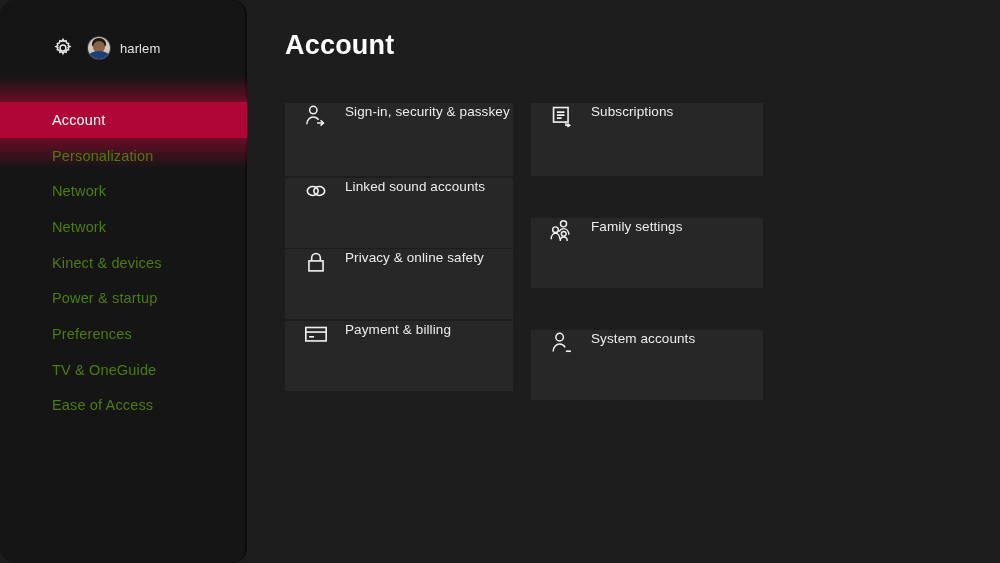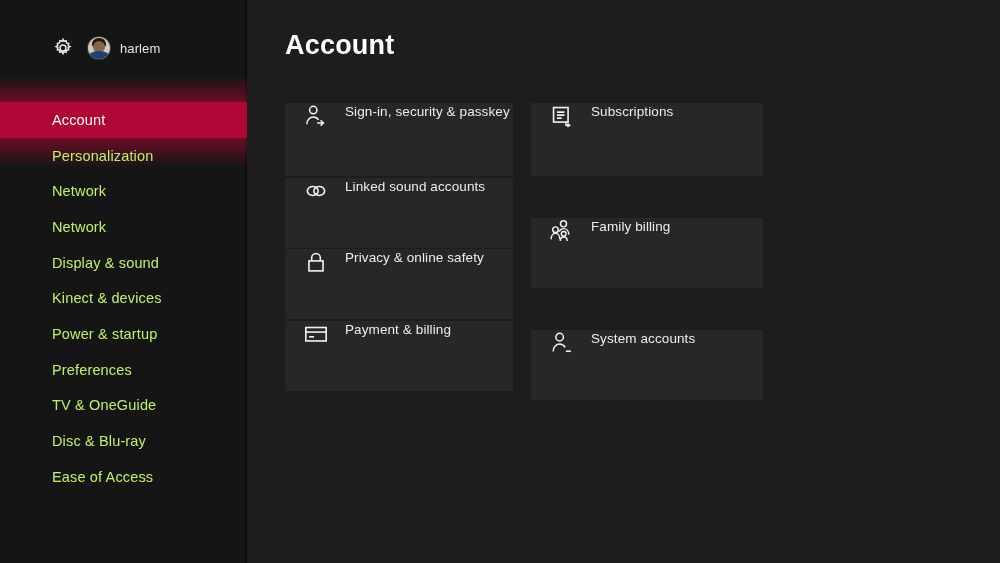--- a/index.html
+++ b/index.html
@@ -22,20 +22,21 @@
 
   
   .sidebar {
     position: relative;
     width: 247px;
     height: 100%;
     background: #151515;
     flex: 0 0 247px;
     box-sizing: border-box;
     border-right: 2px solid #0b0b0b;
+    border-radius: 15px;
   }
   .profile-row {
     display: flex;
     align-items: center;
     height: 96px;
     padding-left: 52px;
     box-sizing: border-box;
   }
   .gear-icon {
     width: 22px;
@@ -88,21 +89,21 @@
     position: relative;
     margin-top: 6px;
   }
   .nav-item {
     position: relative;
     height: 35.7px;
     display: flex;
     align-items: center;
     padding-left: 52px;
     box-sizing: border-box;
-    color: #bef264;
+    color: #4d7c0f;
     font-size: 14.5px;
     letter-spacing: .15px;
     white-space: nowrap;
   }
   .nav-item .label { position: relative; z-index: 2; }
   .nav-item.selected {
     color: #ffffff;
   }
   .nav-item.selected .hl {
     position: absolute;
@@ -218,36 +219,30 @@
       <div class="nav-item">
         <span class="label">Personalization</span>
       </div>
       <div class="nav-item">
         <span class="label">Network</span>
       </div>
       <div class="nav-item">
         <span class="label">Network</span>
       </div>
       <div class="nav-item">
-        <span class="label">Display &amp; sound</span>
-      </div>
-      <div class="nav-item">
         <span class="label">Kinect &amp; devices</span>
       </div>
       <div class="nav-item">
         <span class="label">Power &amp; startup</span>
       </div>
       <div class="nav-item">
         <span class="label">Preferences</span>
       </div>
       <div class="nav-item">
         <span class="label">TV &amp; OneGuide</span>
-      </div>
-      <div class="nav-item">
-        <span class="label">Disc &amp; Blu-ray</span>
       </div>
       <div class="nav-item">
         <span class="label">Ease of Access</span>
       </div>
     </div>
   </div>
 
   <div class="content">
 
     <div class="page-title">Account</div>
@@ -305,21 +300,21 @@
 
         <div class="tile">
           <svg class="tile-icon" viewBox="0 0 24 24" fill="none" stroke="currentColor" stroke-width="1.35">
             <circle cx="13.4" cy="5.4" r="2.8"></circle>
             <path d="M9.2 12.6c1-1.7 2.6-2.8 4.3-2.8 2.5 0 4.6 2.3 4.9 5.6"></path>
             <circle cx="6" cy="10.8" r="2.6"></circle>
             <path d="M2 19.6c0-3.3 1.8-5.6 4-5.6s4 2.3 4 5.6"></path>
             <circle cx="13.6" cy="14.6" r="2.2"></circle>
             <path d="M10.4 21.2c0-2.2 1.4-3.6 3.2-3.6s3.2 1.4 3.2 3.6"></path>
           </svg>
-          <div class="tile-label">Family billing</div>
+          <div class="tile-label">Family settings</div>
         </div>
 
         <div class="tile">
           <svg class="tile-icon" viewBox="0 0 24 24" fill="none" stroke="currentColor" stroke-width="1.4">
             <circle cx="9.8" cy="6.6" r="3.5"></circle>
             <path d="M3.8 19.8c0-4 2.7-6.8 6-6.8 2.1 0 4 1.1 5.1 3"></path>
             <path d="M15.6 19.6h4.6" stroke-width="1.5"></path>
           </svg>
           <div class="tile-label">System accounts</div>
         </div>

